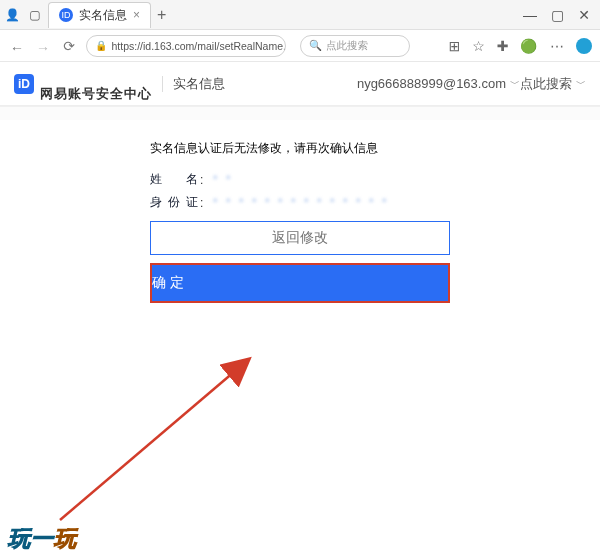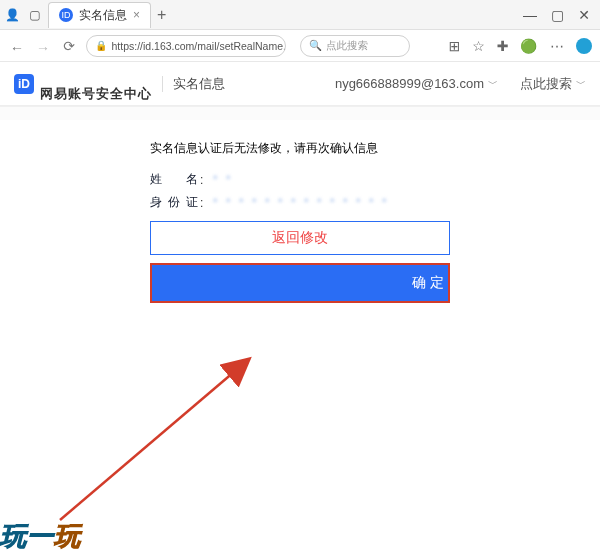--- a/index.html
+++ b/index.html
@@ -85,21 +85,21 @@
     background:#2a6df4;
     color:#fff;
     border-radius:4px;
     font-size:12px; font-weight:bold;
     display:flex; align-items:center; justify-content:center;
     margin-right:6px;
   }
   .brand { font-weight:700; letter-spacing:1px;margin-top:20px;}
   .divider { width:1px; height:16px; background:#ddd; margin:0 10px;}
   .crumb { color:#444;}
-  .header-right { margin-left:auto; display:flex; align-items:center; gap:22px; color:#555;}
+  .header-right { margin-left:auto; display:flex; align-items:center; color:#555;}
   .hdr-link { display:flex; align-items:center; gap:4px;}
   .chev { font-size:10px; color:#888;}
   
   .page-bg {
     background:#fbfbfb;
     height:14px;
     border-top:1px solid #f0f0f0;
   }
   
   .main {
@@ -151,50 +151,50 @@
     width:100%;
     height:34px;
     display:flex; align-items:center; justify-content:center;
     font-size:14px;
     margin-top:10px;
     cursor:pointer;
   }
   .btn-outline{
     background:#fff;
     border:1px solid #2a6df4;
-    color:#ef4444;
+    color:#737373;
   }
   .btn-primary-wrap{
     border:2px solid #d23c2a;
     margin-top:8px;
   }
   .btn-primary{
     background:#2a6df4;
     color:#fff;
     border:none;
     height:36px;
     width:100%;
-    display:flex;align-items:center;justify-content:flex-end;
+    display:flex;align-items:center;justify-content:flex-start;
     font-size:14px;
     letter-spacing:4px;
     cursor:pointer;
   }
   
   .arrow-svg{
     position:absolute;
     left:0; top:0;
     width:600px; height:560px;
     pointer-events:none;
   }
   
   .watermark{
     position:absolute;
-    left:0;
+    left:8px;
     bottom:6px;
-    font-size:26px;
+    font-size:22px;
     font-weight:900;
     font-style:italic;
     letter-spacing:1px;
   }
   .wm1{ color:#2aa8d8; -webkit-text-stroke:1px #0b5b7e;}
   .wm2{ color:#f08a1d; -webkit-text-stroke:1px #9a4d00;}
 </style>
 </head>
 <body>
 

